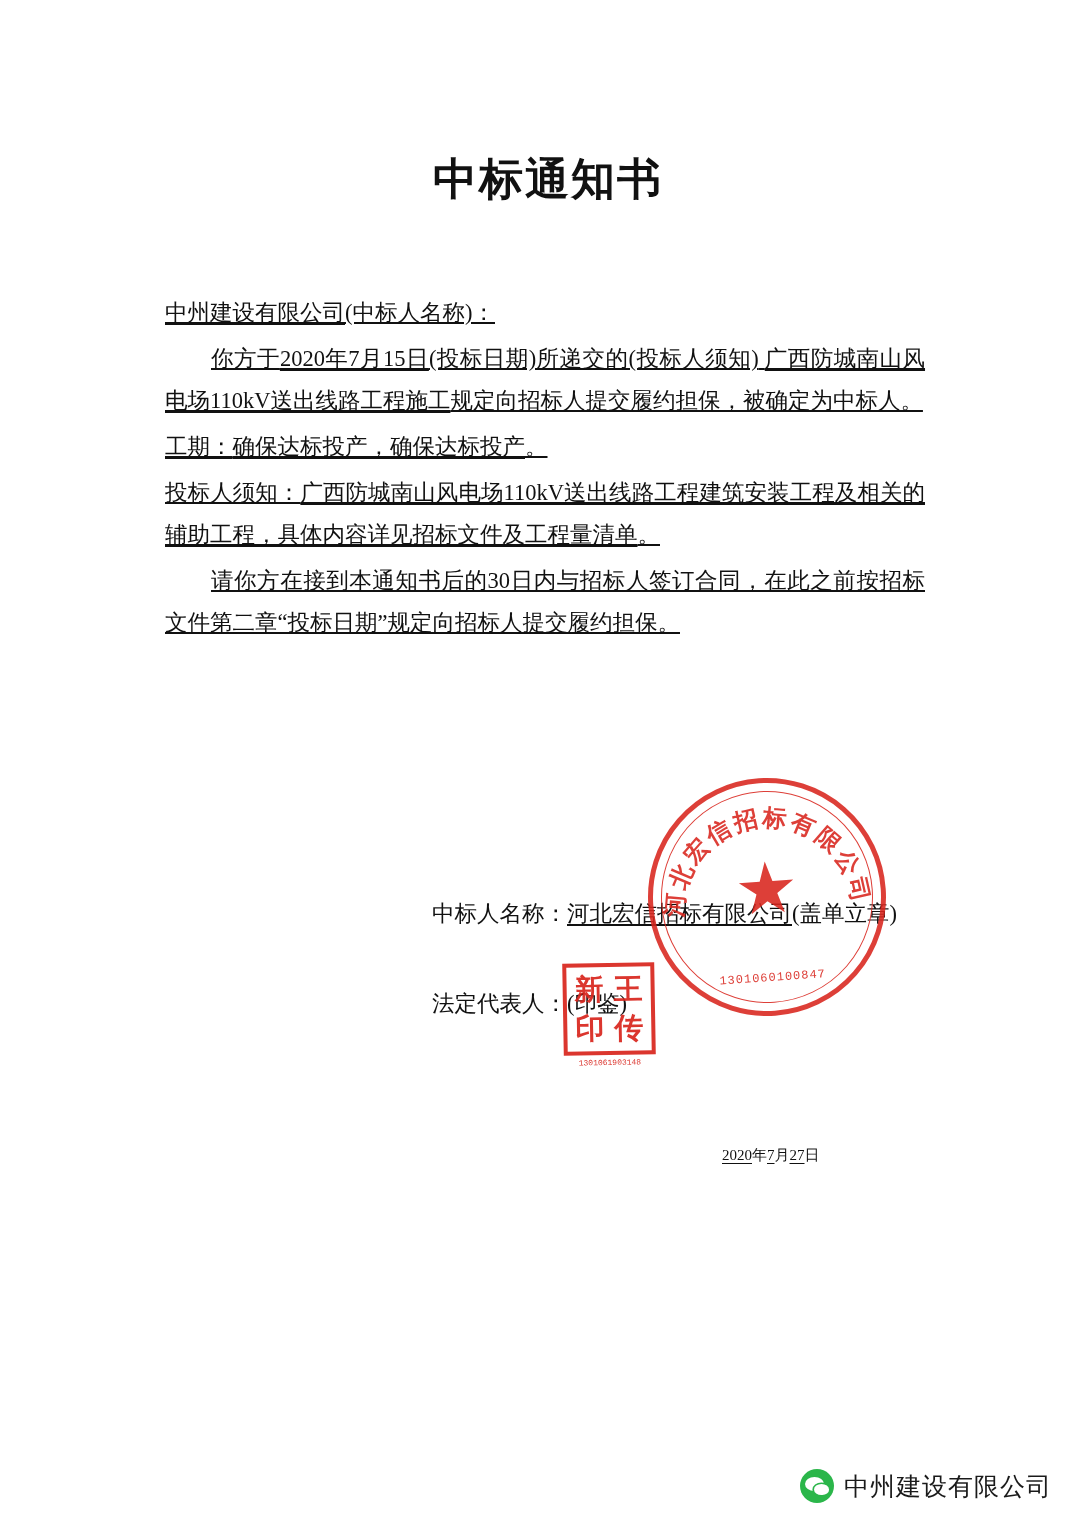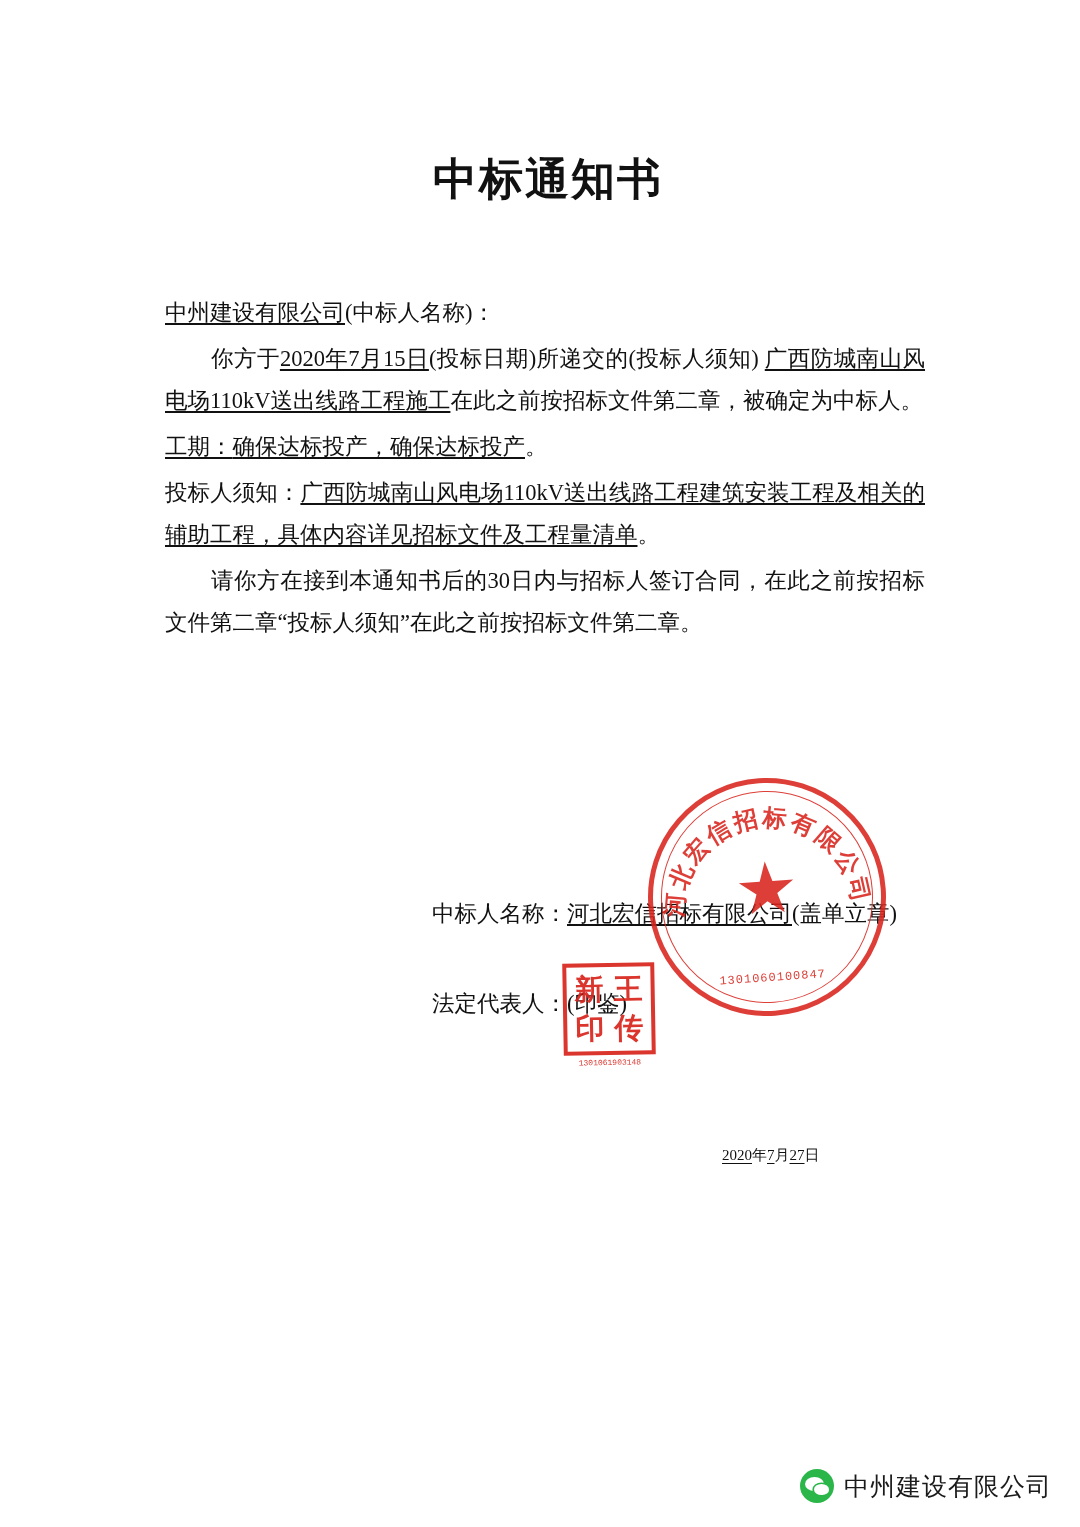--- a/index.html
+++ b/index.html
@@ -33,20 +33,21 @@
   }
 
   
   .body-block {
     position: absolute;
     top: 292px;
     left: 165px;
     width: 760px;
     font-size: 22.5px;
     line-height: 42px;
+    text-decoration: underline;
   }
   .para {
     margin: 0 0 4px 0;
     text-align: justify;
   }
   .indent {
     text-indent: 46px;
   }
   .u {
     text-decoration: underline;
@@ -218,33 +219,33 @@
   <div class="doc-title">中标通知书</div>
 
   <div class="body-block">
 
     <p class="para">
       <span class="u">中州建设有限公司</span><span>(中标人名称)：</span>
     </p>
 
     <p class="para indent">
       <span>你方于</span><span class="u">2020年7月15日</span><span>(投标日期)所递交的(投标人须知)</span>
-      <span class="u">广西防城南山风电场110kV送出线路工程施工</span><span>在此之前按招标文件第二章，被确定为中标人。</span>
+      <span class="u">广西防城南山风电场110kV送出线路工程施工</span><span>规定向招标人提交履约担保，被确定为中标人。</span>
     </p>
 
 
     <p class="para">
       <span class="u">工期：</span><span class="u">确保达标投产，确保达标投产</span><span>。</span>
     </p>
 
     <p class="para">
       <span>投标人须知：</span><span class="u">广西防城南山风电场110kV送出线路工程建筑安装工程及相关的辅助工程，具体内容详见招标文件及工程量清单</span><span>。</span>
     </p>
 
-    <p class="para indent">请你方在接到本通知书后的30日内与招标人签订合同，在此之前按招标文件第二章“投标人须知”在此之前按招标文件第二章。</p>
+    <p class="para indent">请你方在接到本通知书后的30日内与招标人签订合同，在此之前按招标文件第二章“投标日期”规定向招标人提交履约担保。</p>
 
   </div>
 
   <div class="sign-block">
     <div class="sign-row">
       <span class="sign-label">中标人名称：</span><span class="sign-val">河北宏信招标有限公司</span><span>(盖单立章)</span>
     </div>
     <div class="sign-row second">
       <span class="sign-label">法定代表人：</span><span>(印鉴)</span>
     </div>

